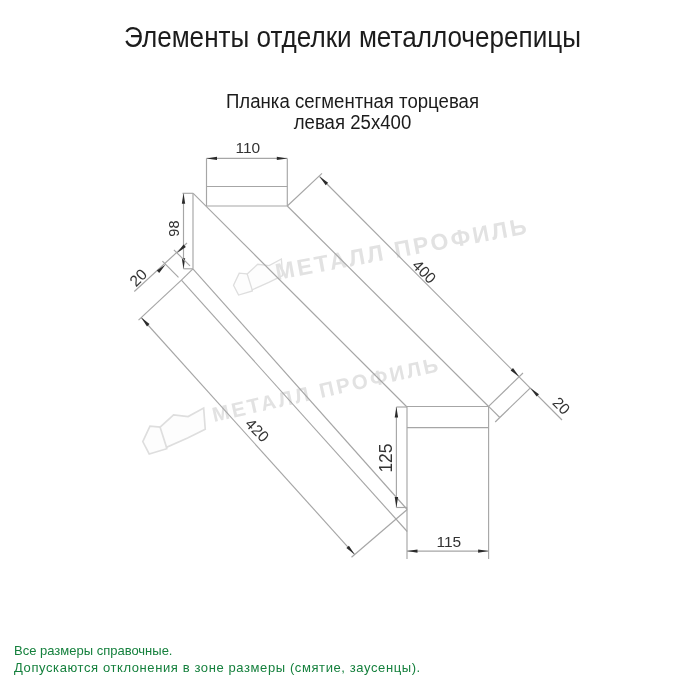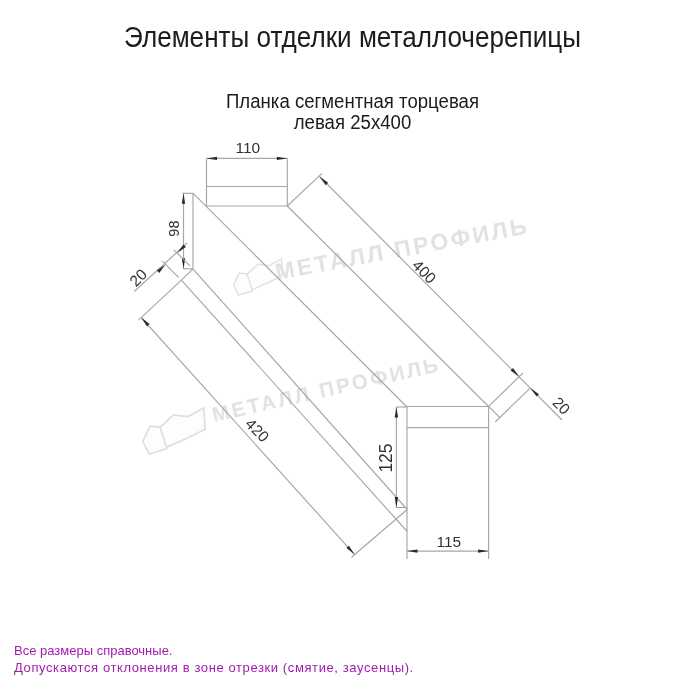--- a/index.html
+++ b/index.html
@@ -1,17 +1,17 @@
 <!DOCTYPE html>
 <html><head><meta charset="utf-8"><style>
 html,body{margin:0;padding:0;background:#fff;width:700px;height:700px;overflow:hidden}
 body{font-family:"Liberation Sans",sans-serif;position:relative}
 .title{position:absolute;top:20px;left:0;width:705px;text-align:center;font-size:30px;color:#1c1c1c;white-space:nowrap;transform:scaleX(0.87)}
 .sub{position:absolute;top:91px;left:0;width:705px;text-align:center;font-size:20px;color:#1c1c1c;line-height:21px;transform:scaleX(0.93)}
-.notes{position:absolute;left:14px;top:641.5px;font-size:13px;color:#a21caf;line-height:17.5px;transform:translateZ(0)}
+.notes{position:absolute;left:14px;top:641.5px;font-size:13px;color:#15803d;line-height:17.5px;transform:translateZ(0)}
 svg{position:absolute;top:0;left:0;filter:grayscale(1)}
 .title,.sub,.notes{-webkit-font-smoothing:antialiased}
 </style></head>
 <body>
 
 <svg width="700" height="700" viewBox="0 0 700 700">
 <rect width="700" height="700" fill="#ffffff"></rect>
 
 <g transform="translate(229,266) rotate(-10) scale(0.55)" fill="#fdfdfd" stroke="#dedede" stroke-width="2.4">
       <polygon points="2,36 16,16 38,22 34,52 8,55"></polygon>
@@ -139,13 +139,13 @@
 
 <polygon points="488.6,551.1 478.1,552.8 478.1,549.4" fill="#2b2b2b"></polygon>
 
 <text x="448.9" y="546.5" font-size="15.5" fill="#333333" text-anchor="middle" font-family="Liberation Sans, sans-serif">115</text>
 </svg>
 
 <div class="title">Элементы отделки металлочерепицы</div>
 
 <div class="sub">Планка сегментная торцевая<br>левая 25х400</div>
 
-<div class="notes">Все размеры справочные.<br><span style="letter-spacing:0.6px">Допускаются отклонения в зоне отрезки (смятие, заусенцы).</span></div>
+<div class="notes">Все размеры справочные.<br><span style="letter-spacing:0.6px">Допускаются отклонения в зоне размеры (смятие, заусенцы).</span></div>
 
 </body></html>

